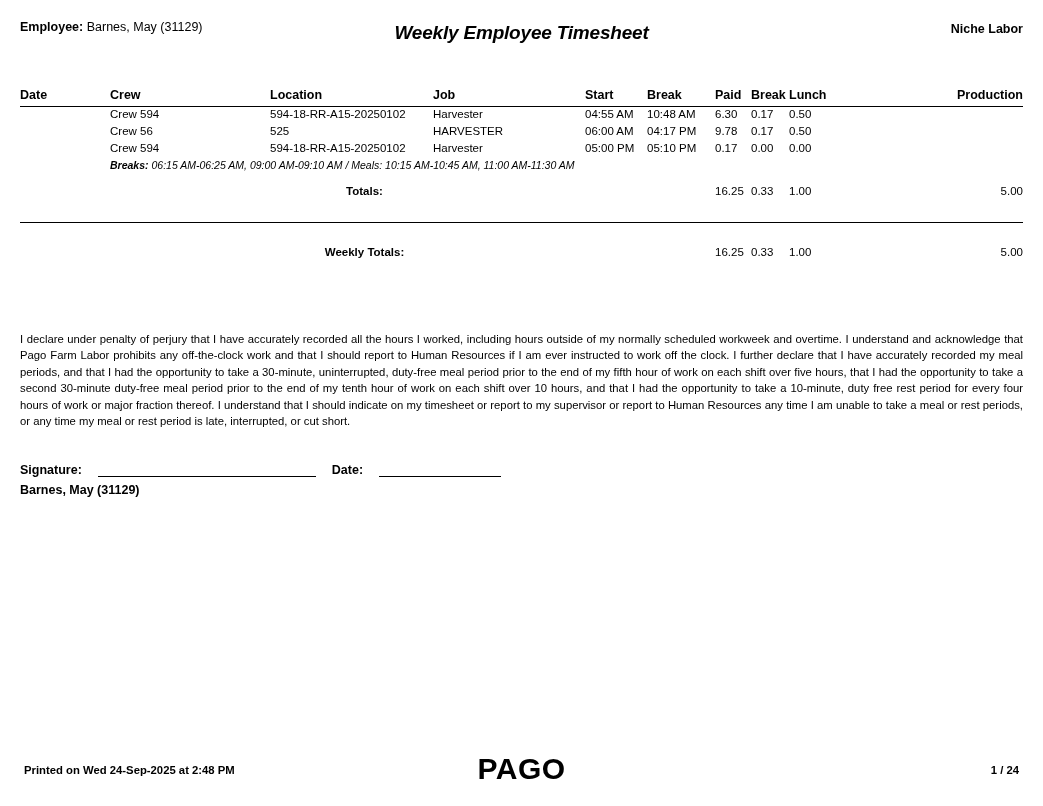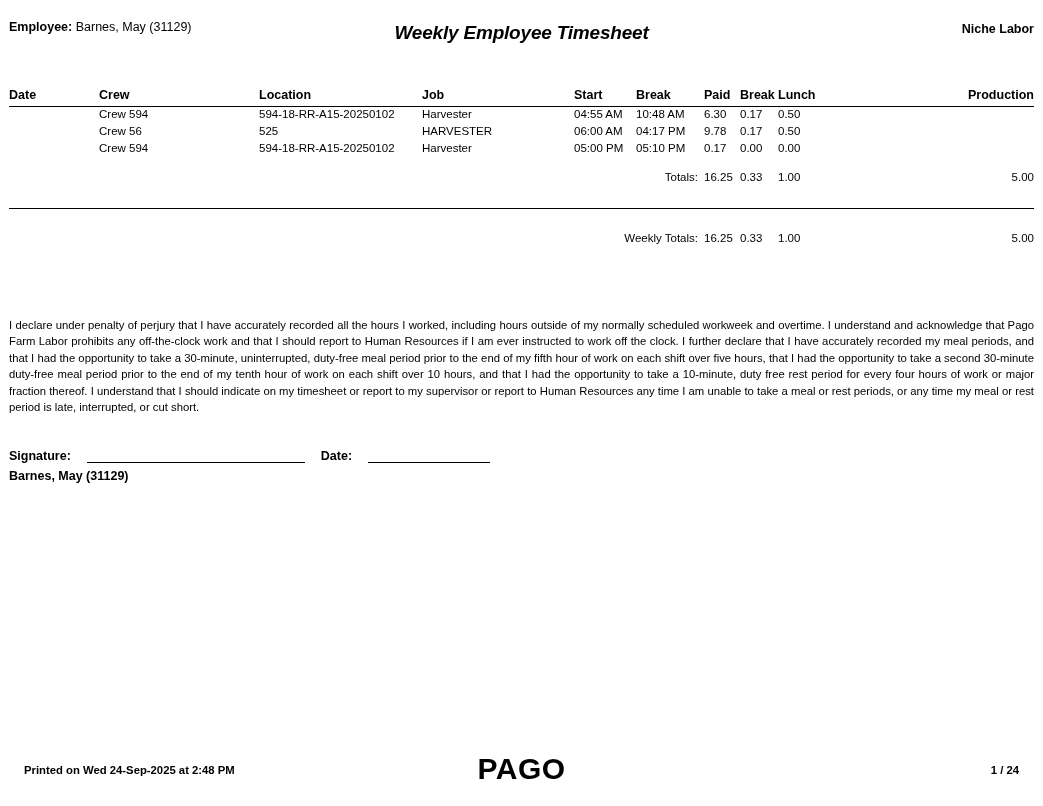--- a/index.html
+++ b/index.html
@@ -13,21 +13,21 @@
     font-family: "Liberation Sans", sans-serif;
     color: #000000;
     position: relative;
     overflow: hidden;
   }
   .page {
     position: relative;
     width: 1043px;
     height: 806px;
     box-sizing: border-box;
-    padding: 0 9px;
+    padding: 0 20px;
   }
 
   
   .doc-header {
     position: relative;
     height: 58px;
   }
   .employee-line {
     position: absolute;
     left: 0;
@@ -108,22 +108,22 @@
     padding-bottom: 2px;
   }
   .breaks-row .b-lbl { font-weight: bold; font-style: italic; }
 
   .spacer-sm td { height: 10px; font-size: 0; line-height: 0; }
   .totals-row td {
     padding-top: 3px;
     padding-bottom: 3px;
   }
   .totals-row .t-label {
-    text-align: right;
-    font-weight: normal;
+    text-align: center;
+    font-weight: bold;
     padding-right: 6px;
     font-size: 11.5px;
   }
   .totals-row td.num, .totals-row td.prod { font-size: 11.5px; margin-top: 15px; }
   .thin-rule-row td {
     border-bottom: 1px solid #000;
     height: 0;
     padding: 0;
     font-size: 0;
     line-height: 0;
@@ -273,20 +273,26 @@
         <td>594-18-RR-A15-20250102</td>
         <td>Harvester</td>
         <td>05:00 PM</td>
         <td>05:10 PM</td>
         <td class="num">0.17</td>
         <td class="num">0.00</td>
         <td class="num">0.00</td>
         <td class="prod"></td>
       </tr>
 
+      <tr class="breaks-row">
+        <td></td>
+        <td colspan="9">
+          <span class="b-lbl">Breaks:</span><span> 06:15 AM-06:25 AM, 09:00 AM-09:10 AM / Meals: 10:15 AM-10:45 AM, 11:00 AM-11:30 AM</span>
+        </td>
+      </tr>
 
       <tr class="spacer-sm">
           <td colspan="10"></td>
         </tr>
 
       <tr class="totals-row">
         <td colspan="6" class="t-label">Totals:</td>
         <td class="num">16.25</td>
         <td class="num">0.33</td>
         <td class="num">1.00</td>

